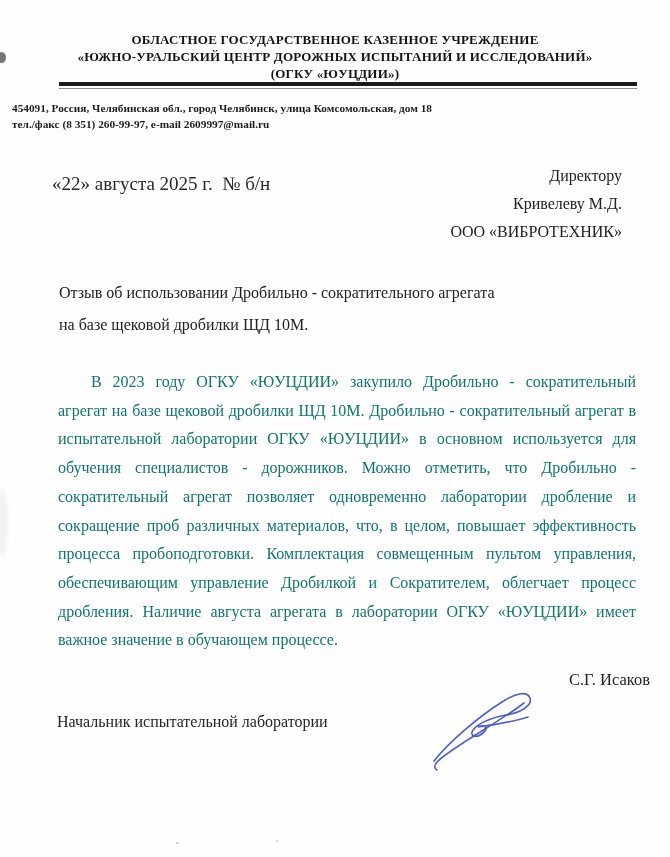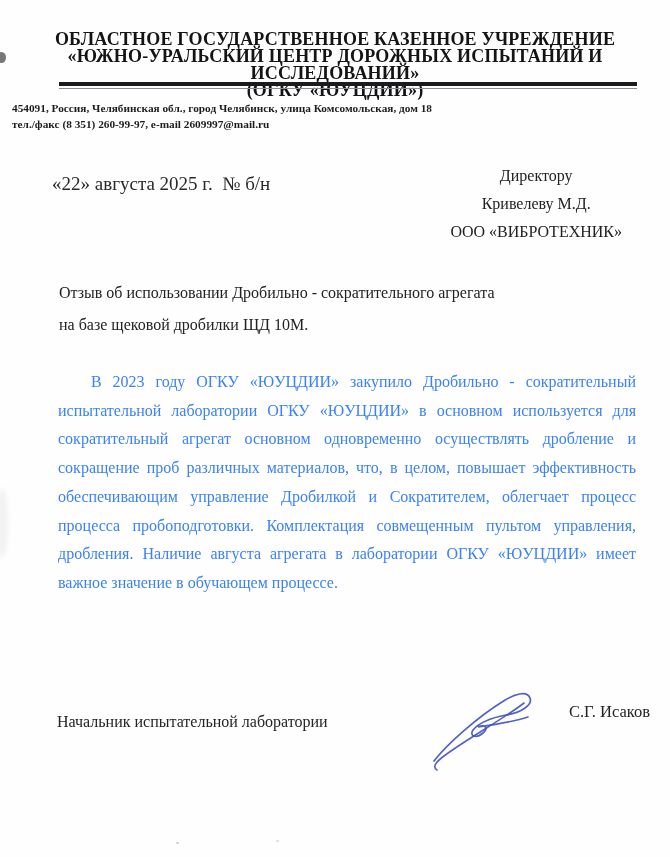--- a/index.html
+++ b/index.html
@@ -8,58 +8,58 @@
     position:relative;
     width:670px;height:857px;
     background:#fefefe;
     font-family:"Liberation Serif","DejaVu Serif",serif;
     color:#242424;
     overflow:hidden;
   }
   .org-header{
     position:absolute;top:31px;left:0;width:670px;
     text-align:center;font-weight:bold;
-    font-size:18px;line-height:17px;color:#141414;
+    font-size:13px;line-height:17px;color:#141414;
     letter-spacing:.2px;
   }
   .rule-thick{position:absolute;left:59px;top:82px;width:578px;height:0;border-top:4px solid #1b1b1d;}
   .rule-thin{position:absolute;left:59px;top:88px;width:578px;height:0;border-top:1.5px solid #8c8c92;}
   .contact{
     position:absolute;top:100px;left:12px;width:670px;
     font-weight:bold;
     font-size:11.3px;line-height:16.4px;color:#1c1c1c;
   }
   .date-line{
     position:absolute;left:52px;top:174px;
     font-size:19px;line-height:20px;white-space:pre;color:#2a2a2a;
   }
   .addressee{
     position:absolute;top:162px;right:48px;
-    text-align:center;font-size:16px;line-height:28px;color:#222;
+    text-align:right;font-size:16px;line-height:28px;color:#222;
   }
   .doc-title{
     position:absolute;left:59px;top:277px;width:578px;
     text-align:left;font-size:16px;line-height:32px;color:#222;
   }
   .body-text{
     position:absolute;left:58px;top:368px;width:578px;
-    font-size:16px;color:#3b82f6;
+    font-size:16px;color:#0f766e;
   }
   .body-line{
     line-height:28.7px;
     text-align:justify;text-align-last:justify;
   }
   .body-line.first{text-indent:33px;}
   .body-line.last{text-align-last:left;}
   .signoff-position{
     position:absolute;left:57px;top:703px;
     font-size:16px;line-height:20px;color:#242424;margin-top:9px;
   }
   .signoff-name{
-    position:absolute;right:20px;top:702px;
+    position:absolute;right:20px;top:670px;
     font-size:16.5px;line-height:20px;color:#242424;
   }
   .signature-svg{position:absolute;left:420px;top:683px;}
   .speck-a{
     position:absolute;left:-3px;top:52px;width:9px;height:11px;
     background:#4a4a4a;border-radius:50%;opacity:.75;
   }
   .smudge{
     position:absolute;left:-4px;top:488px;width:12px;height:70px;
     background:#b9bdb9;border-radius:50%;opacity:.18;filter:blur(2px);
@@ -94,25 +94,27 @@
     <div>ООО «ВИБРОТЕХНИК»</div>
   </div>
 
   <div class="doc-title">
     <div>Отзыв об использовании Дробильно - сократительного агрегата</div>
     <div>на базе щековой дробилки ЩД 10М.</div>
   </div>
 
   <div class="body-text">
     <div class="body-line first">В 2023 году ОГКУ «ЮУЦДИИ» закупило Дробильно - сократительный</div>
+    <div class="body-line">агрегат на базе щековой дробилки ЩД 10М. Дробильно - сократительный агрегат в</div>
     <div class="body-line">испытательной лаборатории ОГКУ «ЮУЦДИИ» в основном используется для</div>
-    <div class="body-line">сократительный агрегат основном одновременно осуществлять дробление и</div>
+    <div class="body-line">обучения специалистов - дорожников. Можно отметить, что Дробильно -</div>
+    <div class="body-line">сократительный агрегат позволяет одновременно лаборатории дробление и</div>
     <div class="body-line">сокращение проб различных материалов, что, в целом, повышает эффективность</div>
+    <div class="body-line">процесса пробоподготовки. Комплектация совмещенным пультом управления,</div>
     <div class="body-line">обеспечивающим управление Дробилкой и Сократителем, облегчает процесс</div>
-    <div class="body-line">процесса пробоподготовки. Комплектация совмещенным пультом управления,</div>
     <div class="body-line">дробления. Наличие августа агрегата в лаборатории ОГКУ «ЮУЦДИИ» имеет</div>
     <div class="body-line last">важное значение в обучающем процессе.</div>
   </div>
 
   <div class="signoff-position">Начальник испытательной лаборатории</div>
 
   <svg class="signature-svg" width="140" height="95" viewBox="0 0 140 95">
     <path d="M 14 78 C 28 60, 58 34, 82 19 C 94 11, 107 7, 110 15 C 113 23, 99 30, 86 32 C 70 35, 58 41, 53 47 C 49 53, 56 56, 63 50 C 69 45, 65 41, 58 44 C 72 42, 93 39, 108 34" stroke="#3f51bd" stroke-width="1.7" fill="none" stroke-linecap="round" opacity="0.9"></path>
     <path d="M 104 20 C 85 35, 45 57, 24 73 C 16 79, 12 84, 17 87" stroke="#3f51bd" stroke-width="1.6" fill="none" stroke-linecap="round" opacity="0.9"></path>
   </svg>

